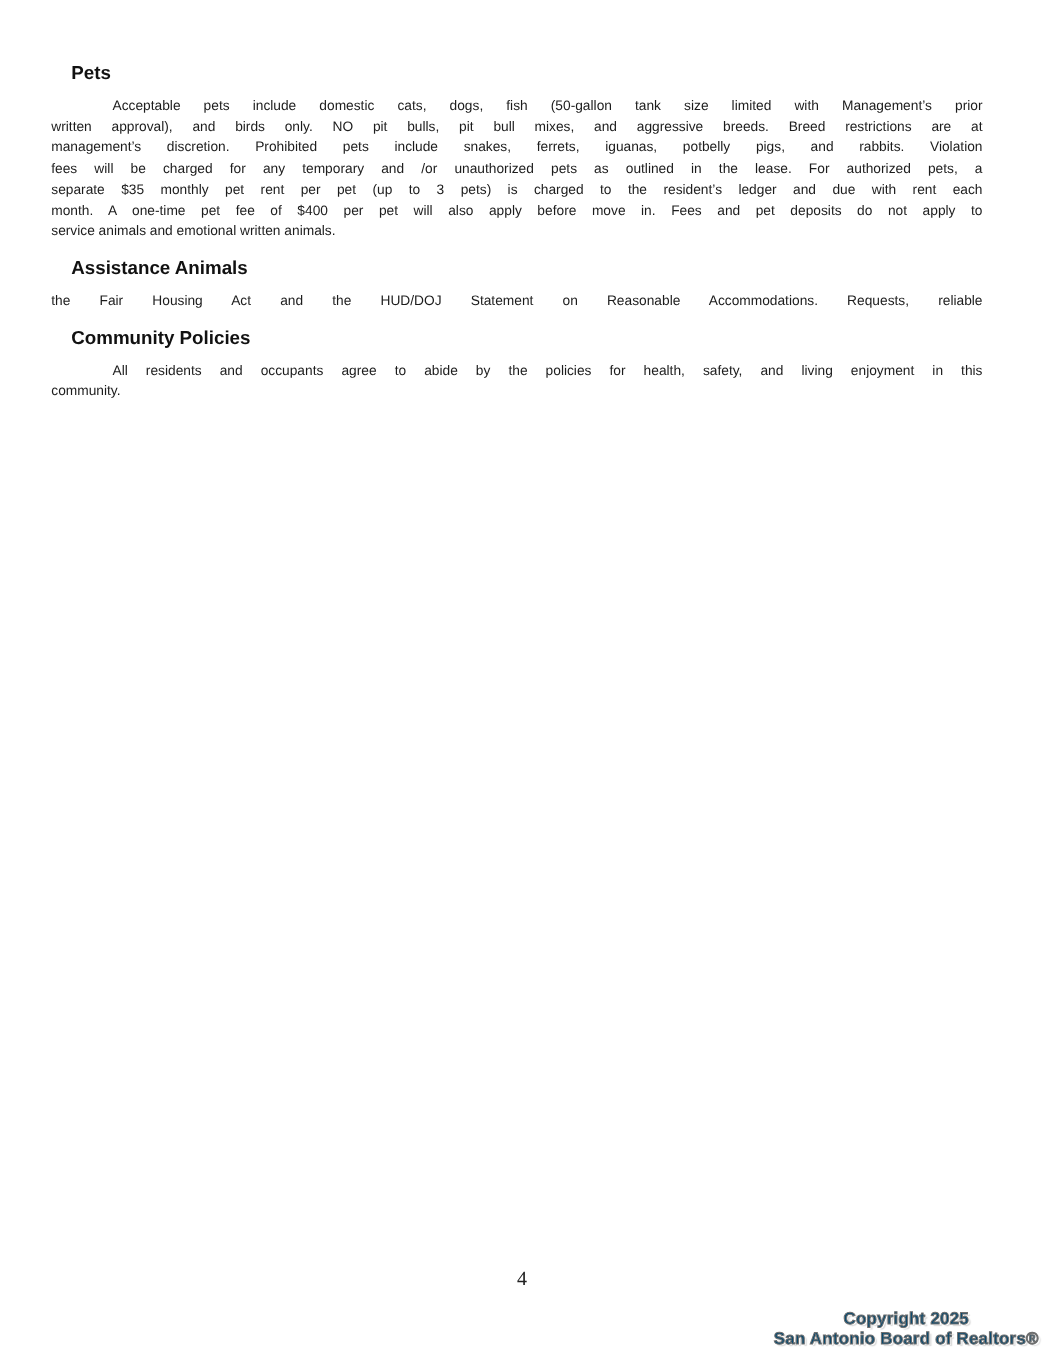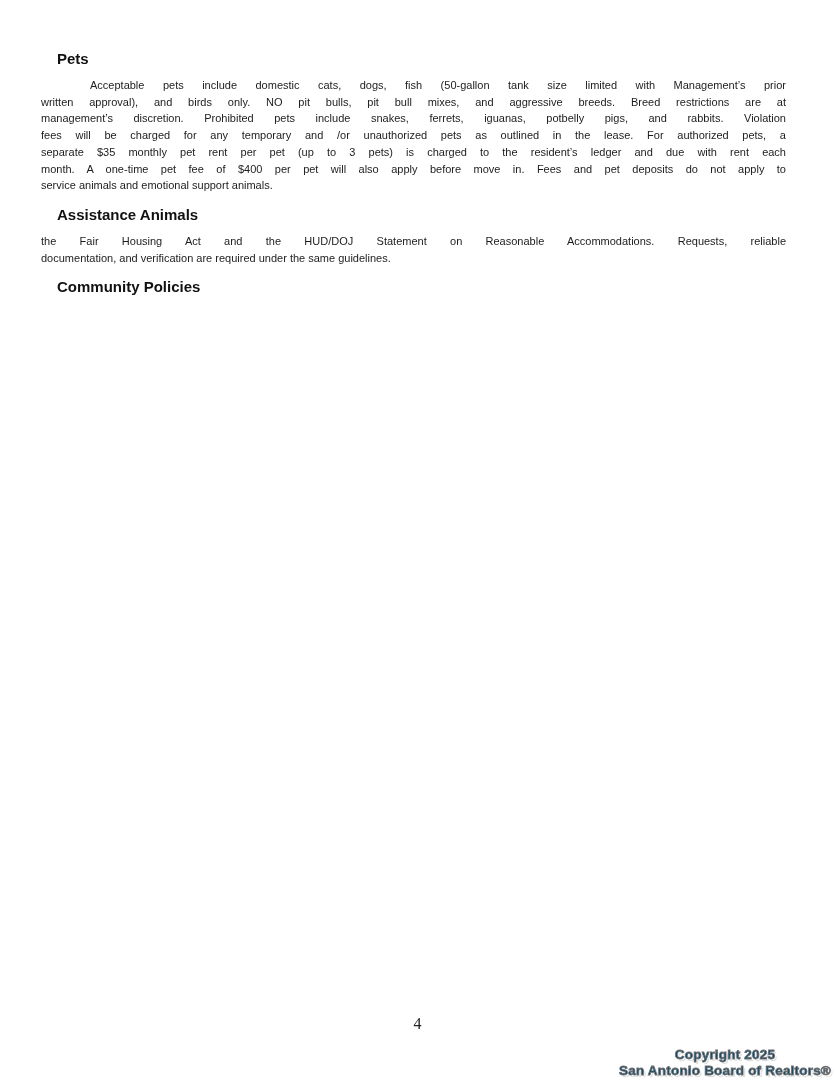--- a/index.html
+++ b/index.html
@@ -80,32 +80,35 @@
     <div>
         <div class="section">
           <div class="heading">Pets</div>
           <div class="para">
             <div class="pline first">Acceptable pets include domestic cats, dogs, fish (50-gallon tank size limited with Management’s prior</div>
             <div class="pline">written approval), and birds only. NO pit bulls, pit bull mixes, and aggressive breeds. Breed restrictions are at</div>
             <div class="pline">management’s discretion. Prohibited pets include snakes, ferrets, iguanas, potbelly pigs, and rabbits. Violation</div>
             <div class="pline">fees will be charged for any temporary and /or unauthorized pets as outlined in the lease.  For authorized pets, a</div>
             <div class="pline">separate $35 monthly pet rent per pet (up to 3 pets) is charged to the resident’s ledger and due with rent each</div>
             <div class="pline">month. A one-time pet fee of $400 per pet will also apply before move in. Fees and pet deposits do not apply to</div>
-            <div class="pline last">service animals and emotional support animals.</div>
+            <div class="pline last">service animals and emotional written animals.</div>
           </div>
         </div>
         <div class="section">
           <div class="heading">Assistance Animals</div>
           <div class="para">
             <div class="pline">the Fair Housing Act and the HUD/DOJ Statement on Reasonable Accommodations. Requests, reliable</div>
-            <div class="pline last">documentation, and verification are required under the same guidelines.</div>
           </div>
         </div>
         <div class="section">
           <div class="heading">Community Policies</div>
+          <div class="para">
+            <div class="pline first">All residents and occupants agree to abide by the policies for health, safety, and living enjoyment in this</div>
+            <div class="pline last">community.</div>
+          </div>
         </div>
       </div>
   </div>
 
   <div class="page-number">4</div>
 
   <div class="copyright">
     <div>Copyright 2025</div>
     <div>San Antonio Board of Realtors®</div>
   </div>

